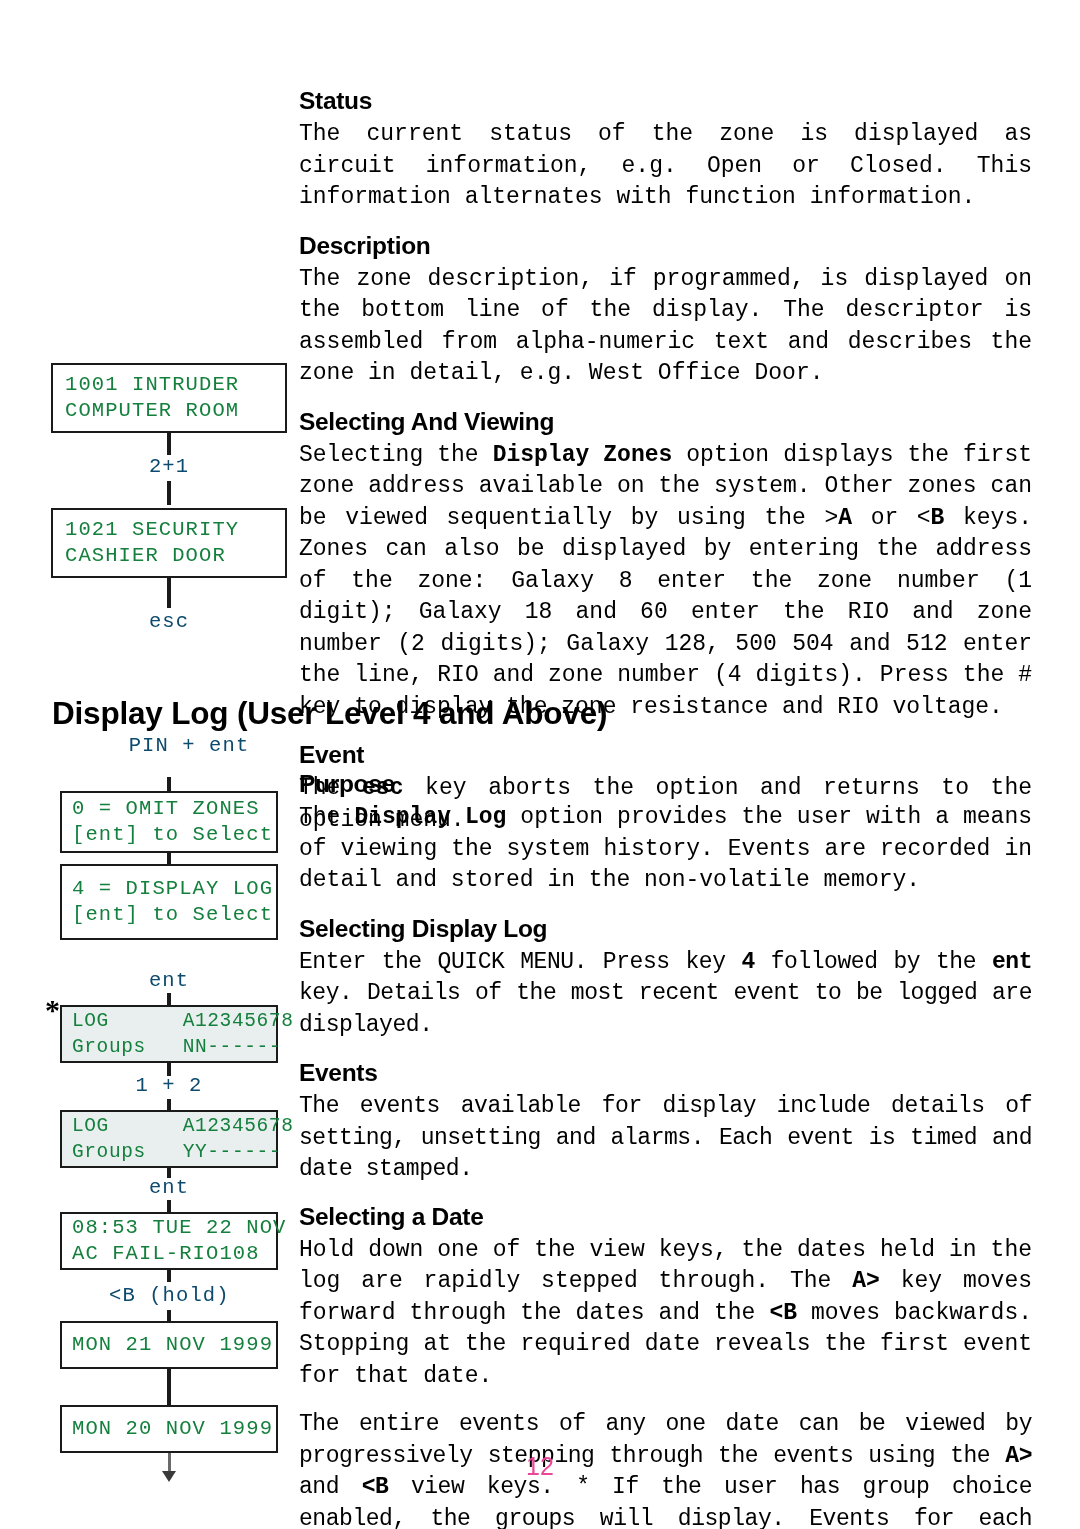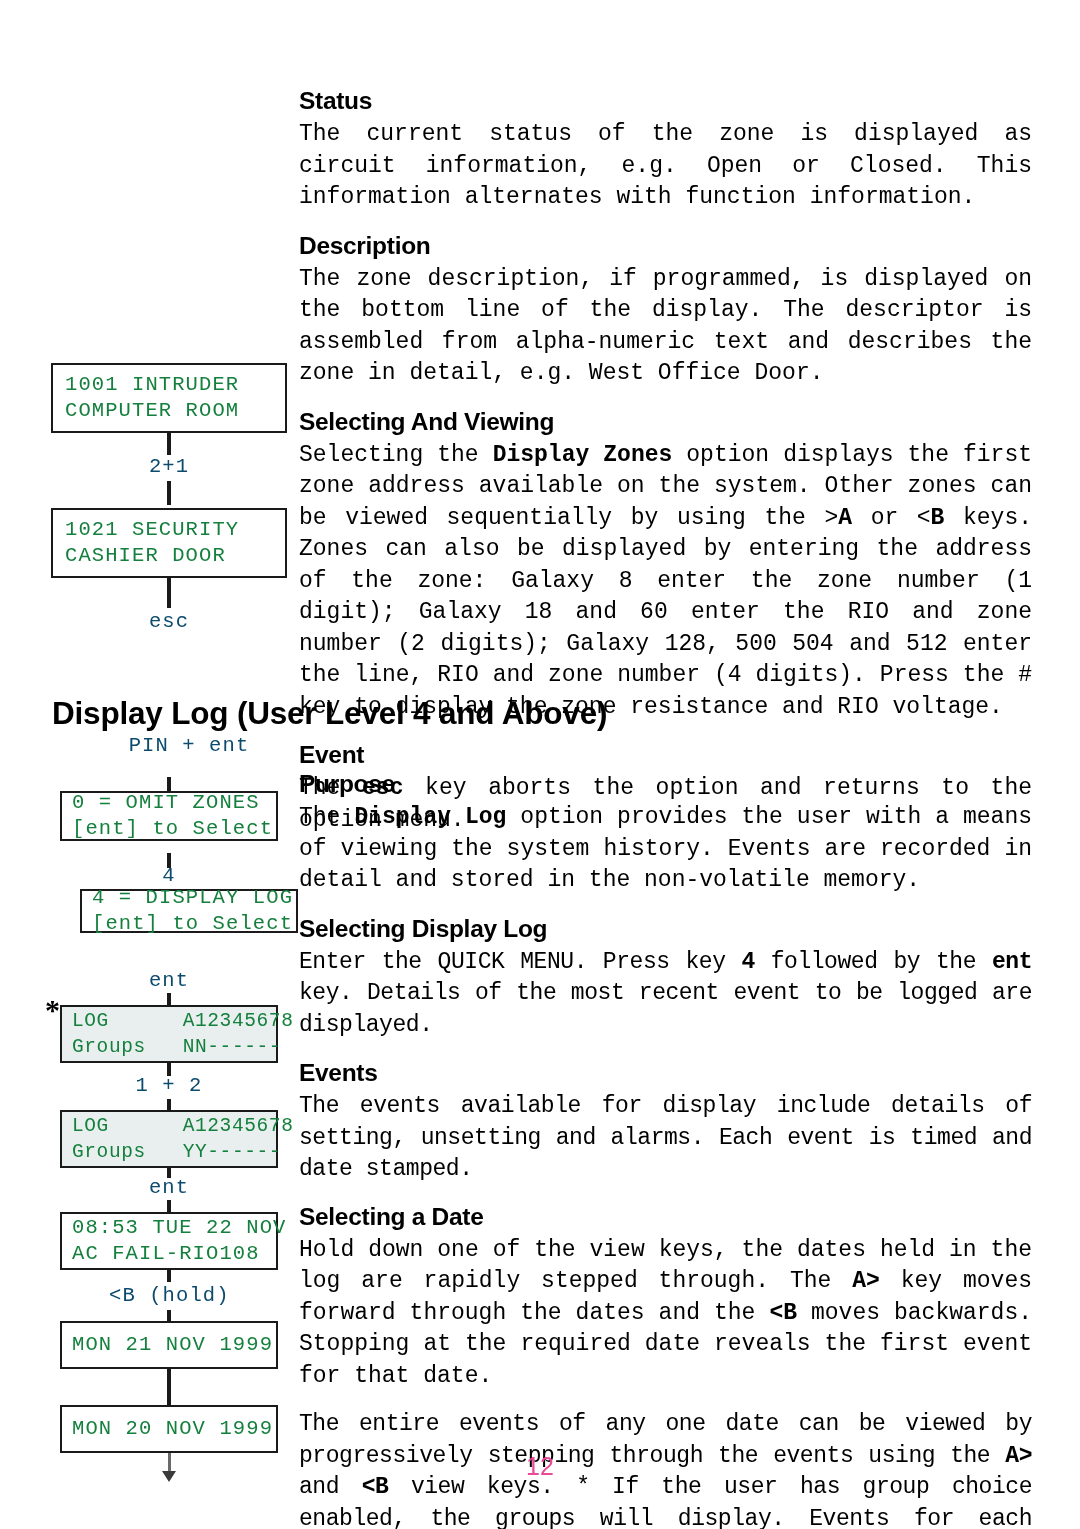--- a/index.html
+++ b/index.html
@@ -198,30 +198,30 @@
 
   <div class="conn" style="left:167px; top:578px; height:30px;"></div>
   <div class="conn-label" style="left:119px; top:610px; width:100px;">esc</div>
 </div>
 
 <div>
 
   <div class="conn-label" style="left:119px; top:734px; width:140px;">PIN + ent</div>
   <div class="conn" style="left:167px; top:777px; height:15px;"></div>
 
-  <div class="lcd" style="left:60px; top:791px; width:218px; height:50px;font-family:Liberation Mono, monospace;">
+  <div class="lcd" style="left:60px; top:791px; width:218px; height:62px;font-family:Liberation Mono, monospace;">
     <div class="row wide">0 = OMIT ZONES</div>
     <div class="row wide">[ent] to Select</div>
   </div>
 
   <div class="conn" style="left:167px; top:853px; height:15px;"></div>
   <div class="conn-label" style="left:119px; top:864px; width:100px;">4</div>
   <div class="conn" style="left:167px; top:890px; height:14px;"></div>
 
-  <div class="lcd" style="left:60px; top:889px; width:218px; height:44px;margin-left:20px;">
+  <div class="lcd" style="left:60px; top:864px; width:218px; height:76px;">
     <div class="row wide">4 = DISPLAY LOG</div>
     <div class="row wide">[ent] to Select</div>
   </div>
 
   <div class="conn-label" style="left:119px; top:969px; width:100px;">ent</div>
   <div class="conn" style="left:167px; top:993px; height:13px;"></div>
 
   <span class="star" style="left:45px; top:1000px;">*</span>
 
   <div class="lcd shade" style="left:60px; top:1005px; width:218px; height:58px; font-size:19.5px; letter-spacing:0.6px;">

